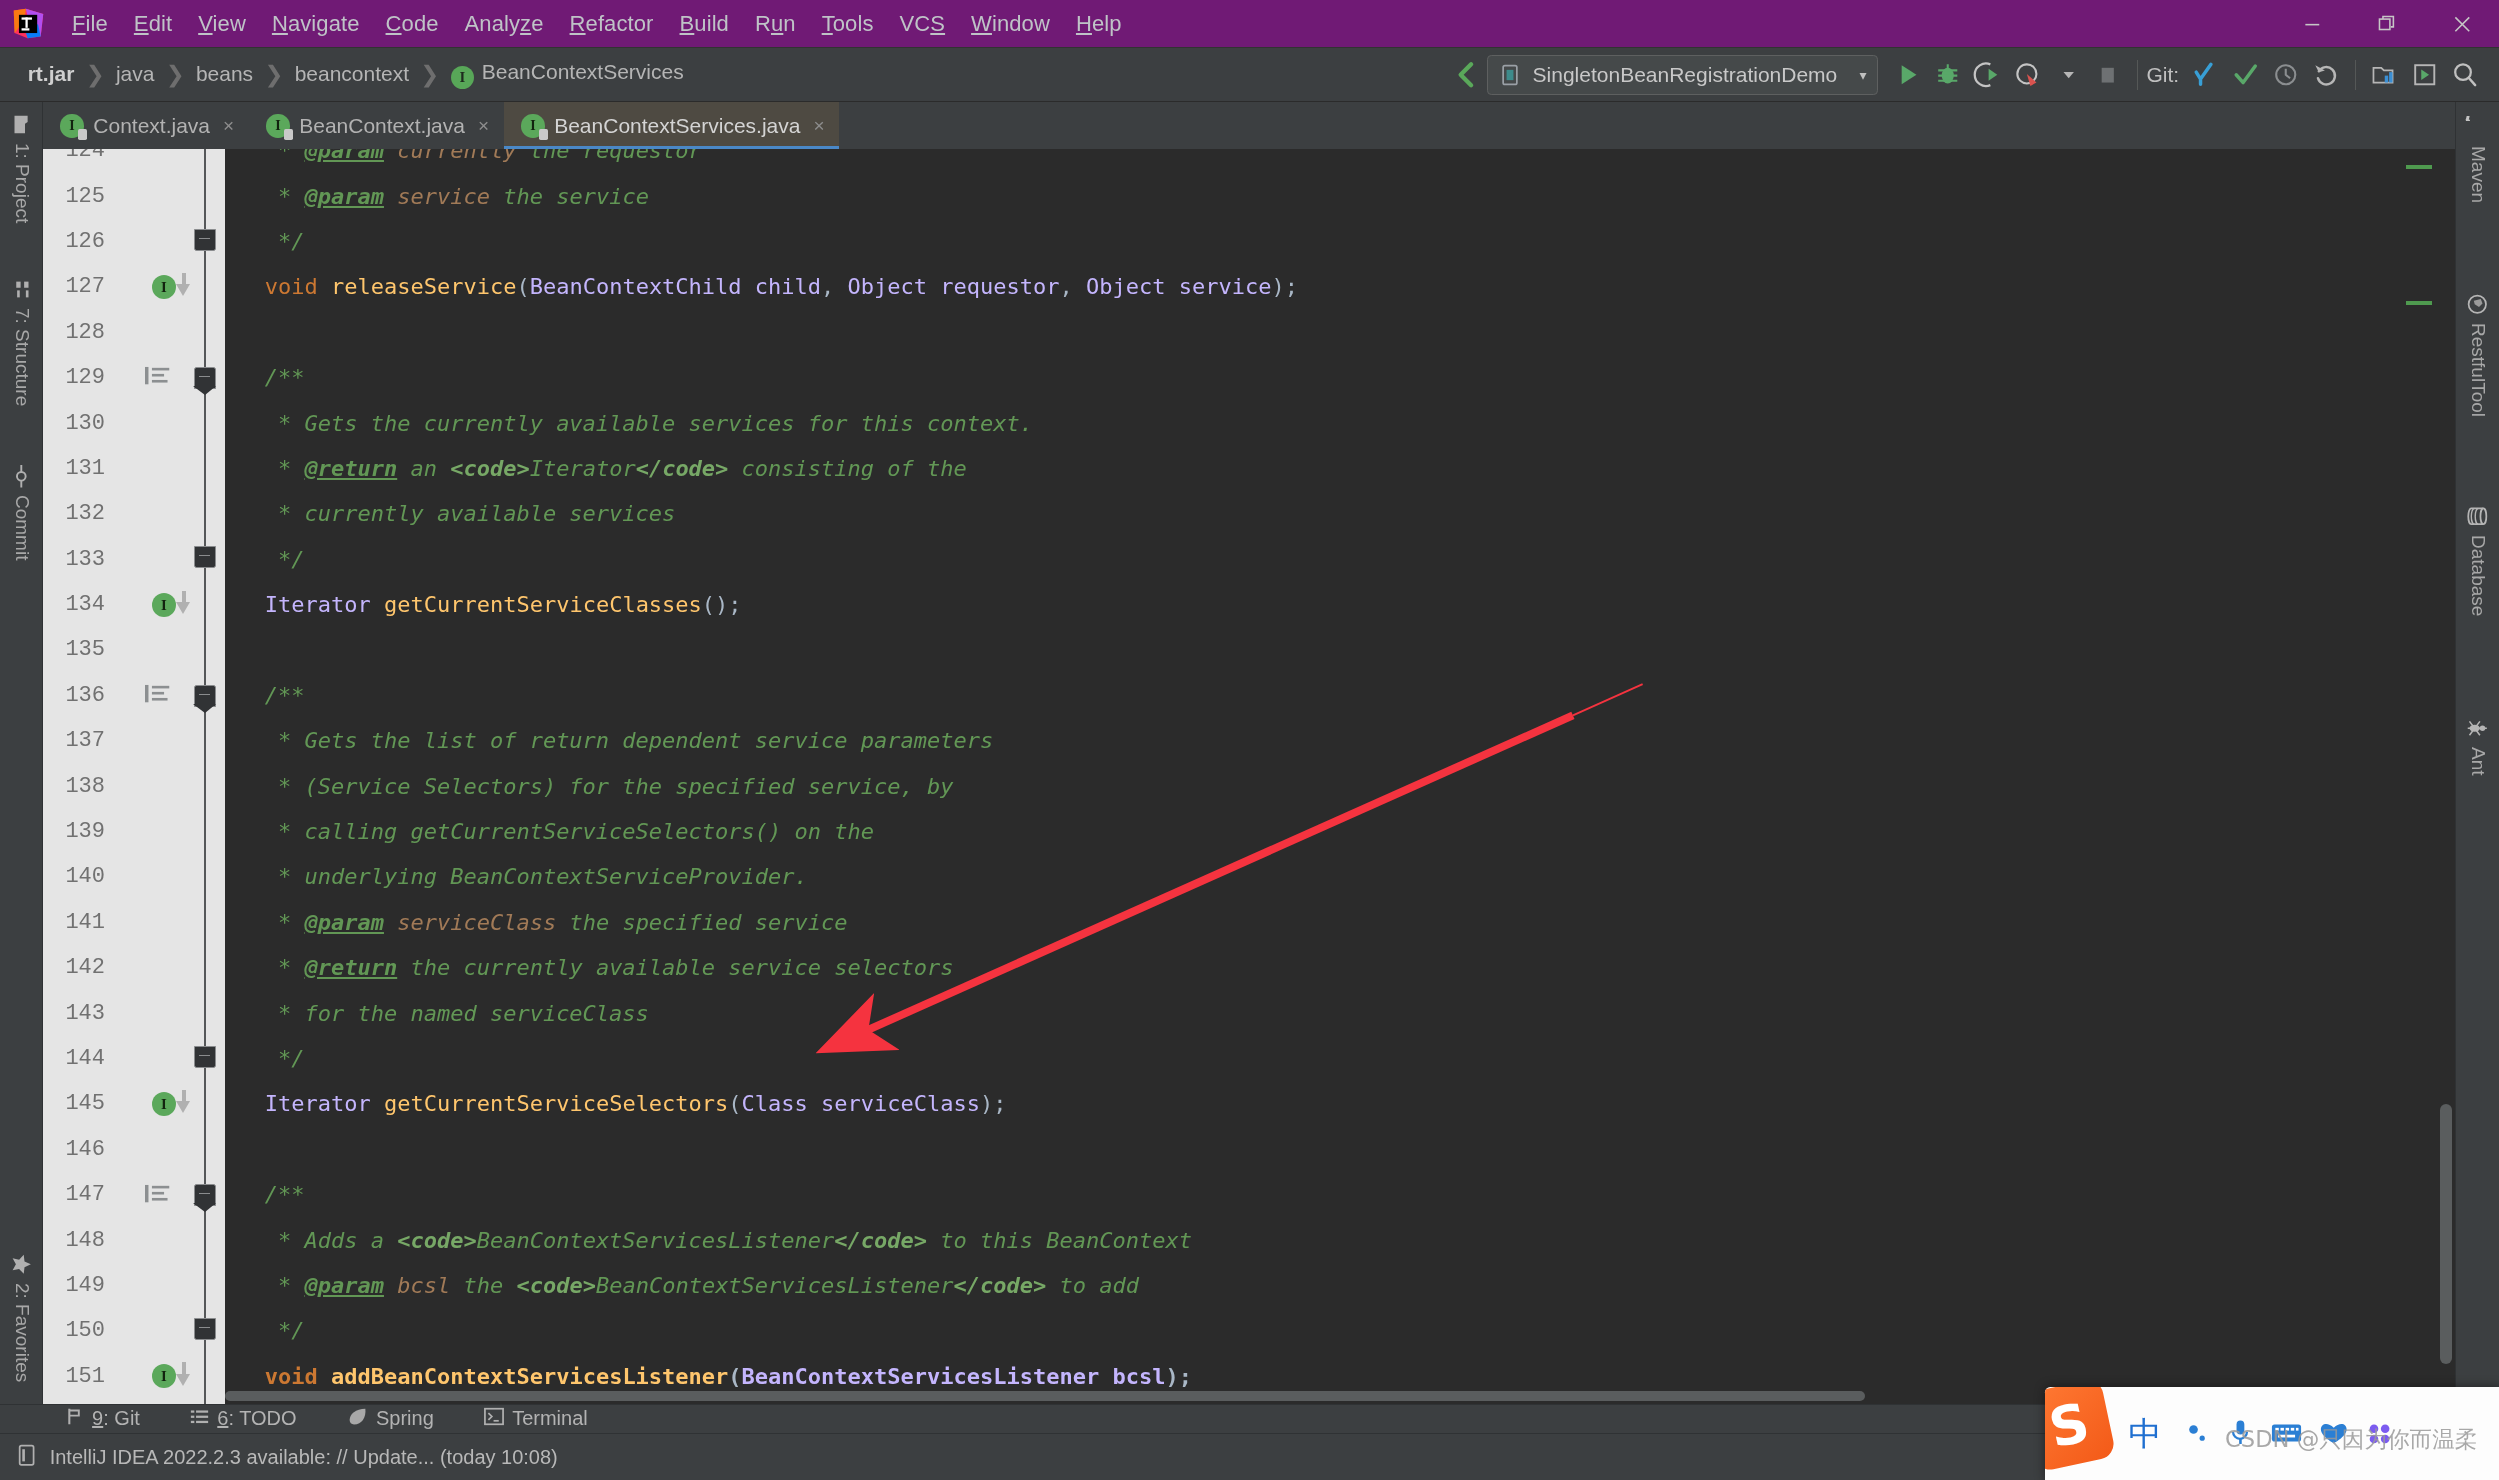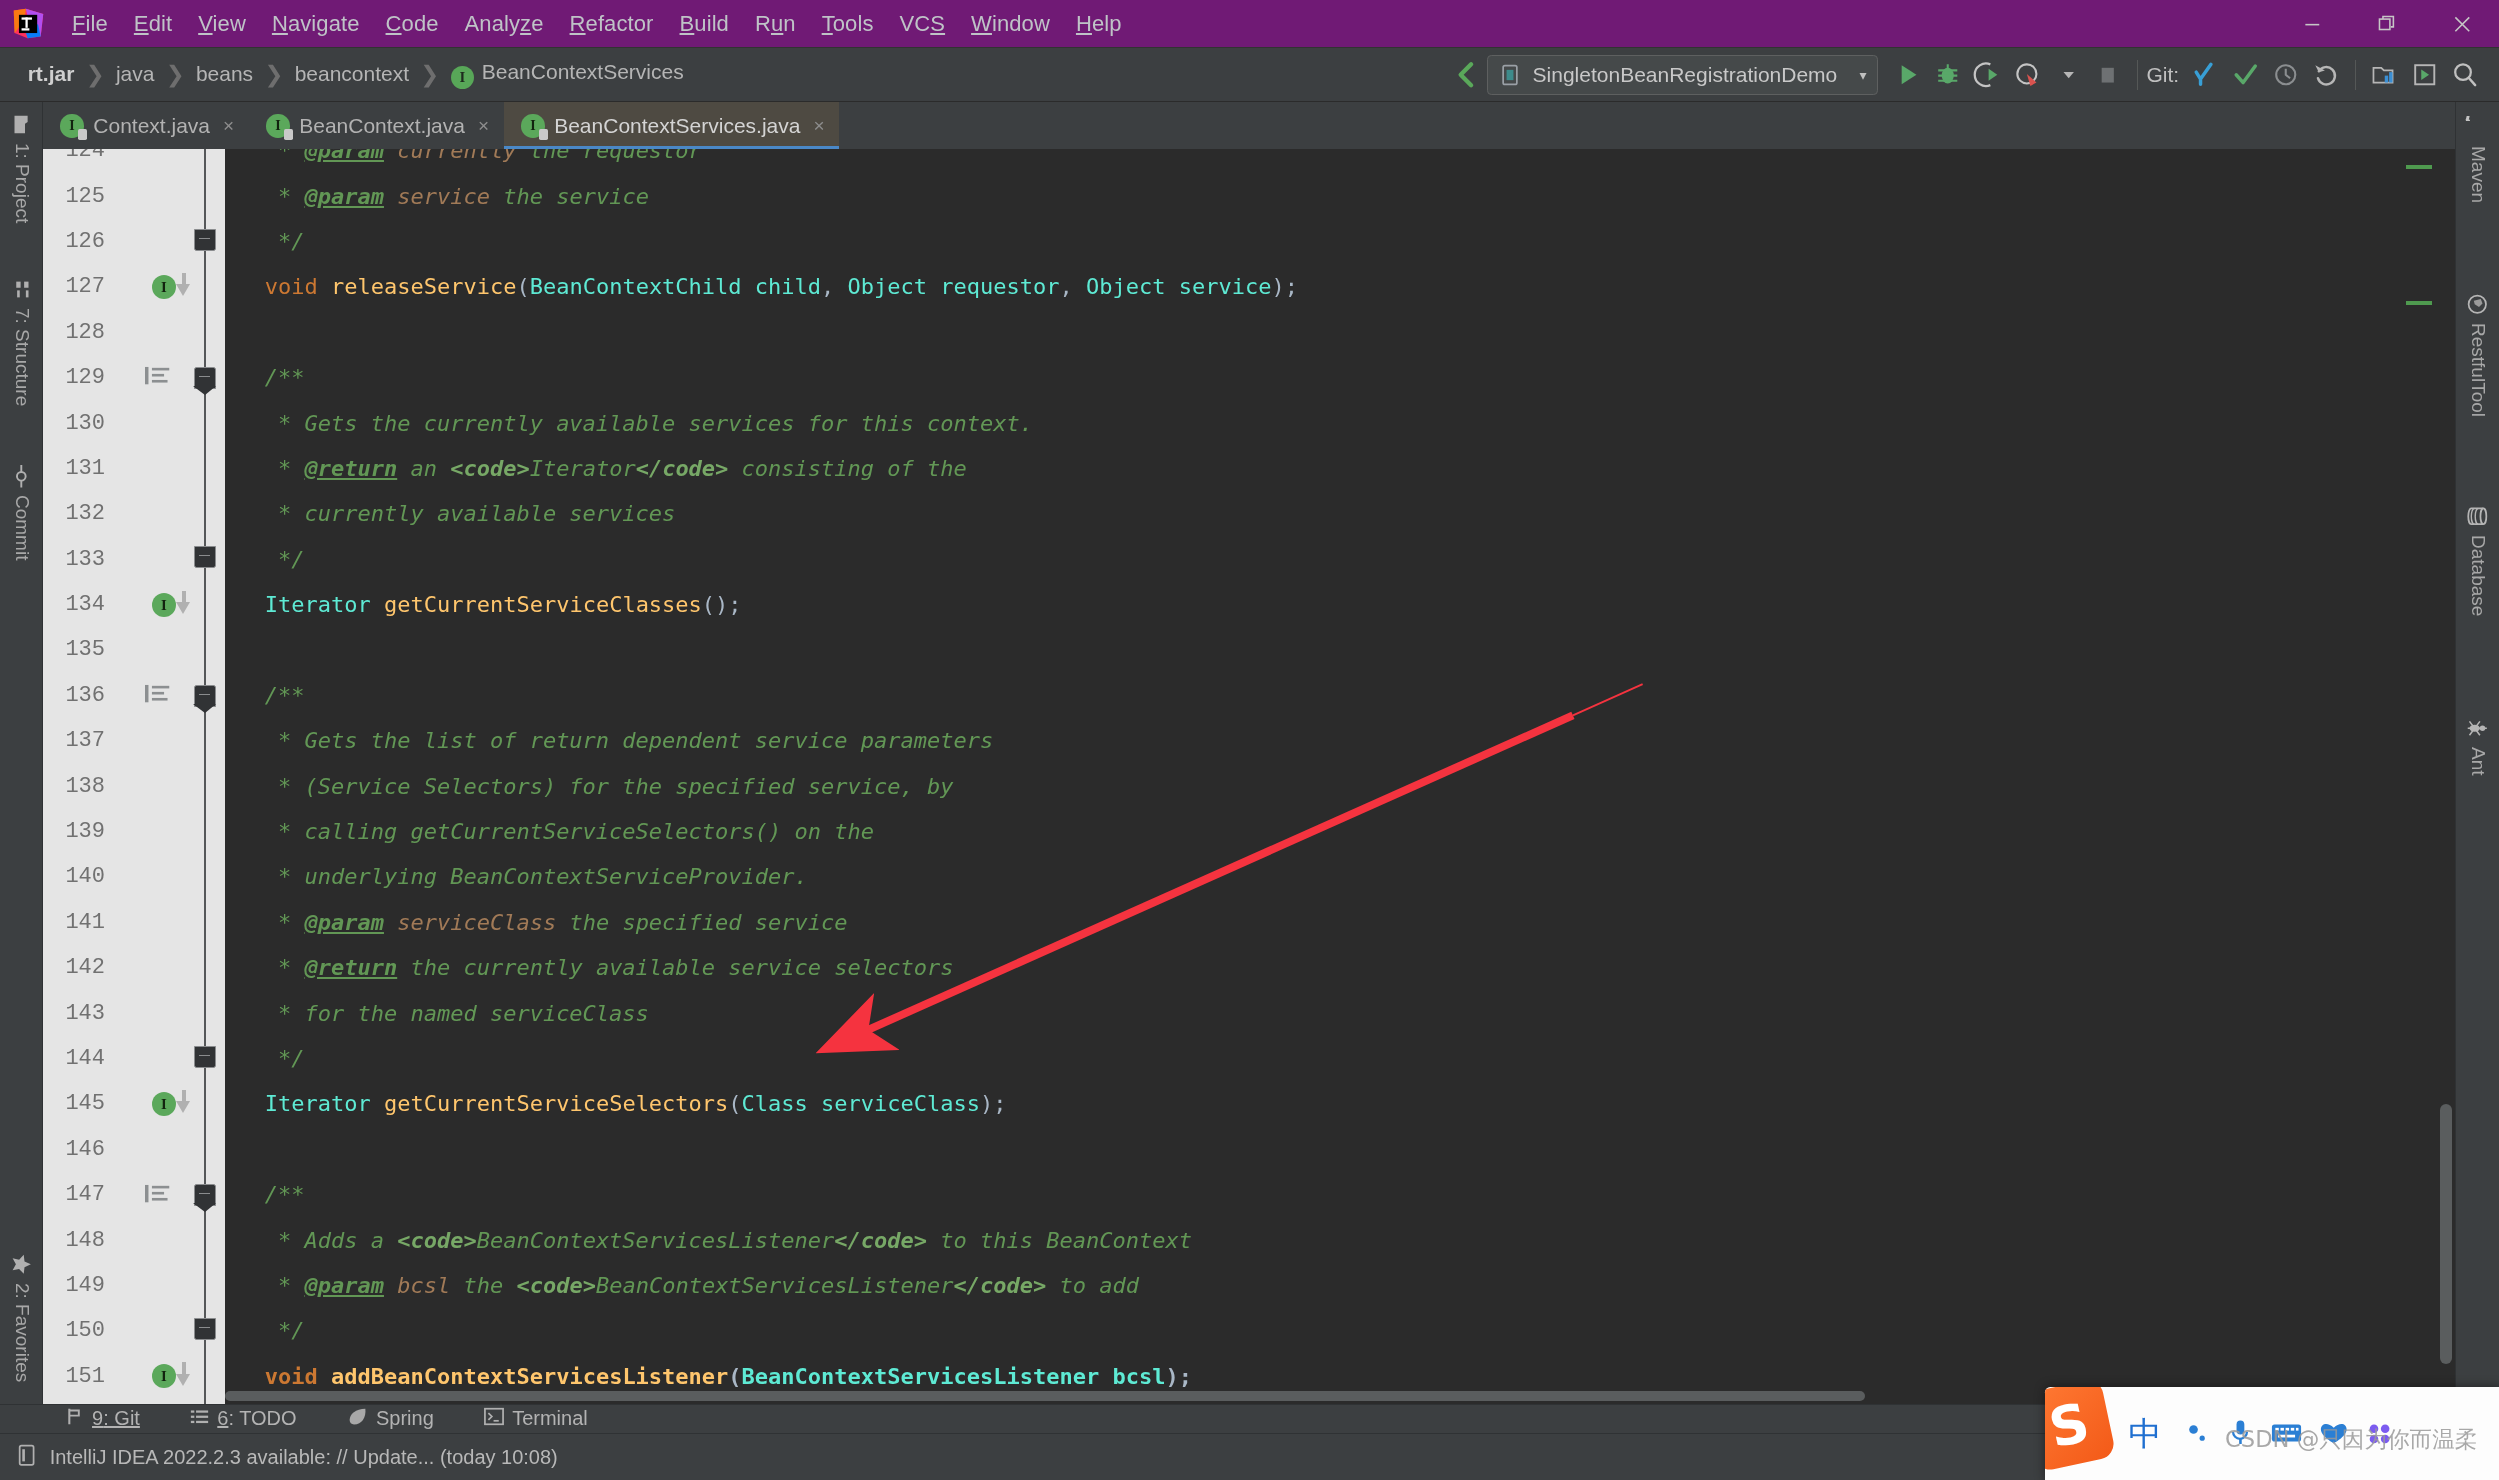--- a/index.html
+++ b/index.html
@@ -138,21 +138,21 @@
   .code-line {
     position:absolute; left:0; top:0; height:45px; line-height:45px;
     font-family:"DejaVu Sans Mono", monospace; font-size:22px; white-space:pre;
   }
   .tk-doc    { color:#629755; font-style:italic; }
   .tk-tag    { color:#629755; font-style:italic; font-weight:bold; text-decoration:underline; }
   .tk-pval   { color:#a17a57; font-style:italic; }
   .tk-code   { color:#77a866; font-style:italic; font-weight:bold; }
   .tk-kw     { color:#cc7832; }
   .tk-method { color:#ffc66d; }
-  .tk-type   { color:#5eead4; }
+  .tk-type   { color:#c4b5fd; }
   .tk-punc   { color:#a9b7c6; }
   .tk-plain  { color:#a9b7c6; }
 
   
   .g-impl {
     position:absolute; width:24px; height:24px; border-radius:50%;
     background:#5ba85b; color:#12230f; font-size:14.8px; font-weight:bold;
     text-align:center; line-height:24px; font-family:"Liberation Serif", serif;
   }
   .g-arrow-dn {
@@ -615,21 +615,21 @@
     <defs>
       <marker id="ah" markerWidth="10" markerHeight="8" refX="8" refY="4" orient="auto">
         <path d="M0,0 L10,4 L0,8 L2.6,4 Z" fill="#f5333f"></path>
       </marker>
     </defs>
     <line id="anno-line" x1="1812" y1="824" x2="956" y2="1206" stroke="#f5333f" stroke-width="9" marker-end="url(#ah)"></line>
     <line id="anno-tail" x1="1812" y1="824" x2="1892.33889773863" y2="788.0881424854972" stroke="#f5333f" stroke-width="2.2"></line>
   </svg>
 
   <div class="toolwin-bar">
-    <div class="twb-item" style="margin-left:54px;text-decoration:underline;">
+    <div class="twb-item" style="margin-left:54px;">
       <span>
         <svg width="19" height="19" viewBox="0 0 22 22">
           <path d="M5 2 V20" stroke="#b0b0b0" stroke-width="2.4"></path>
           <path d="M5 4 H16 V10 H5" fill="none" stroke="#b0b0b0" stroke-width="2.2"></path>
         </svg>
       </span>
       <span><span class="u">9</span>: Git</span>
     </div>
     <div class="twb-item" style="margin-left:28px;">
       <span>

